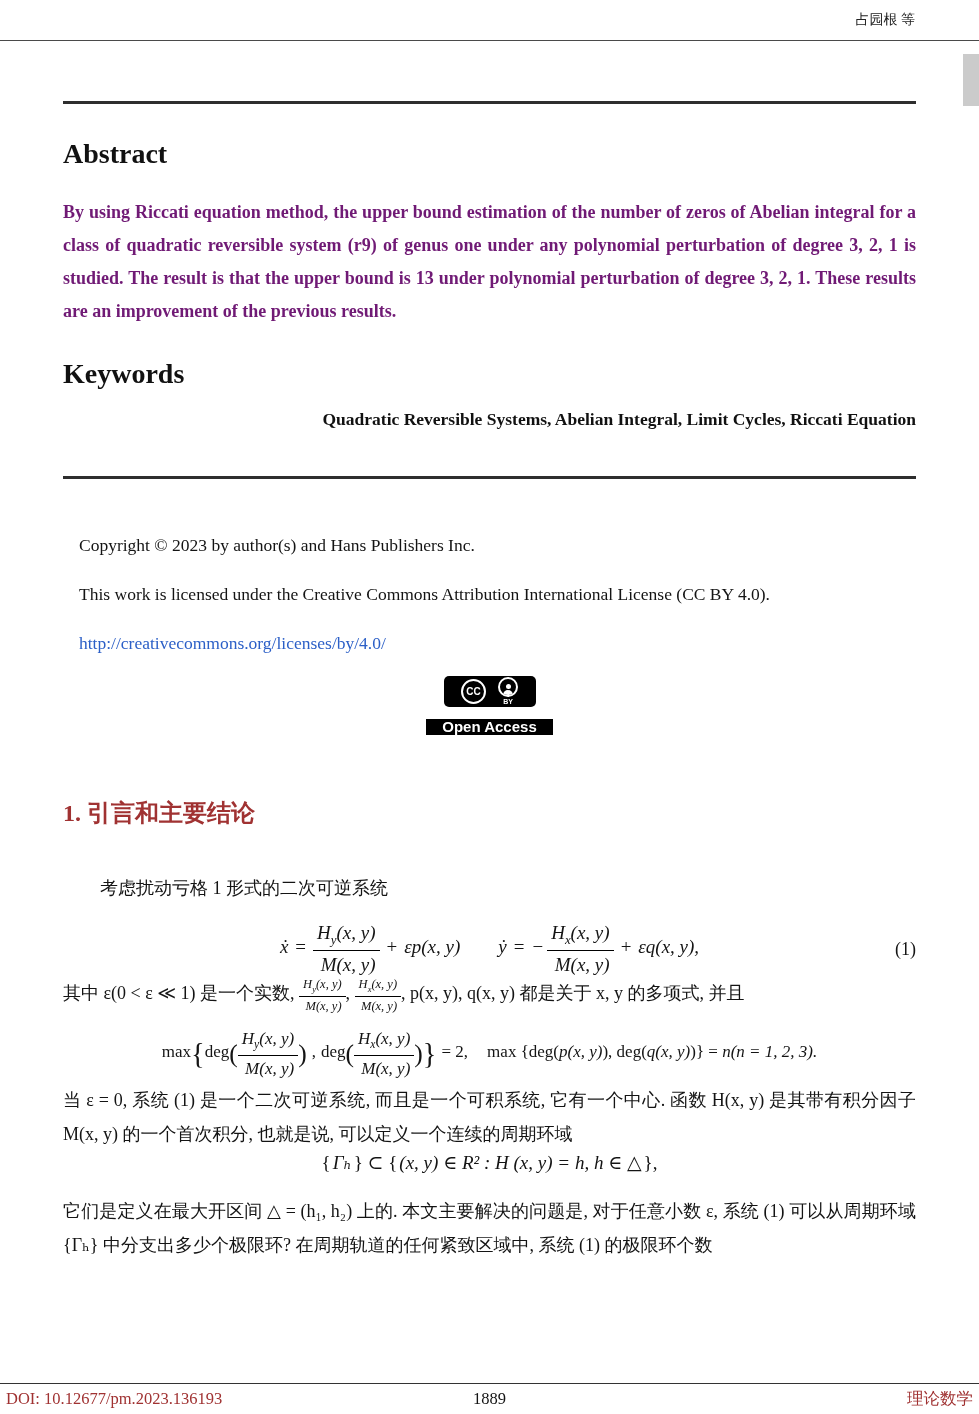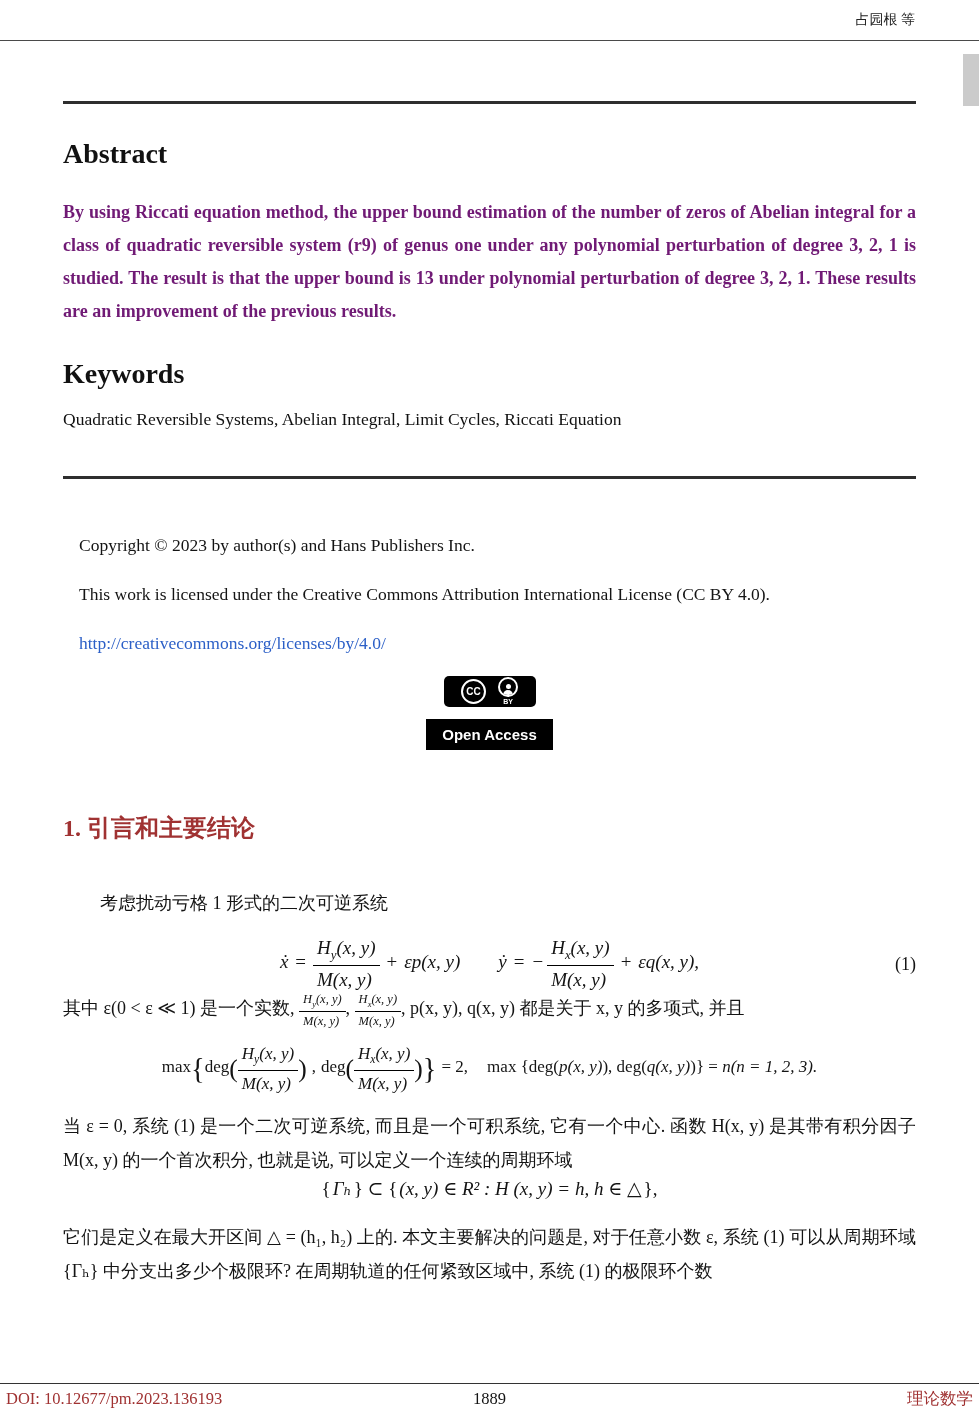--- a/index.html
+++ b/index.html
@@ -11,52 +11,52 @@
   .running-author{text-align:right;padding:11px 64px 0 0;font-size:14px;color:#222;}
   .scroll-thumb{position:absolute;top:54px;right:0;width:16px;height:52px;background:#cbcbcb;}
   .content{padding:0 63px;}
   .thick-rule{height:3px;background:#2e2e2e;}
   .rule-top{margin-top:60px;}
   .rule-bottom{margin-top:46px;}
   .h-abstract,.h-keywords{font-size:28px;font-weight:bold;color:#111;}
   .h-abstract{margin-top:34px;}
   .h-keywords{margin-top:30px;}
   .abstract-body{margin-top:26px;font-size:18px;line-height:33px;font-weight:bold;text-align:justify;color:#701a75;}
-  .keywords-body{margin-top:10px;font-size:17.5px;font-weight:normal;color:#111;}
+  .keywords-body{margin-top:10px;font-size:17.5px;font-weight:bold;color:#111;text-align:right;}
   .license-block{margin-top:50px;font-size:17.5px;line-height:33px;}
   .license-block p{margin:16px;}
   .license-link{color:#2B5FC7;text-decoration:none;}
   .badge-row{display:flex;align-items:center;gap:12px;margin-top:12px;flex-direction:column;}
   .cc-badge{width:92px;height:31px;background:#000;border-radius:5px;display:flex;align-items:center;justify-content:center;gap:12px;cursor:pointer;}
   .cc-circle{width:21px;height:21px;border:2px solid #fff;border-radius:50%;color:#fff;font-size:10px;font-weight:bold;display:flex;align-items:center;justify-content:center;font-family:"Liberation Sans",sans-serif;}
   .by-wrap{display:flex;flex-direction:column;align-items:center;}
   .person-circle{width:16px;height:16px;border:2px solid #fff;border-radius:50%;display:flex;flex-direction:column;align-items:center;justify-content:flex-end;overflow:hidden;}
   .person-head{width:5px;height:5px;border-radius:50%;background:#fff;}
   .person-body{width:10px;height:5px;border-radius:5px 5px 0 0;background:#fff;margin-top:1px;}
   .by-label{color:#fff;font-size:7px;font-weight:bold;font-family:"Liberation Sans",sans-serif;line-height:7px;margin-top:1px;}
-  .oa-badge{height:31px;background:#000;color:#fff;display:flex;align-items:center;padding:0 16px;font-weight:bold;font-size:15px;font-family:"Liberation Sans",sans-serif;cursor:pointer;}
+  .oa-badge{height:16px;background:#000;color:#fff;display:flex;align-items:center;padding:0 16px;font-weight:bold;font-size:15px;font-family:"Liberation Sans",sans-serif;cursor:pointer;}
   .section-title{margin-top:62px;font-size:24px;font-weight:bold;color:#A03232;}
   .para{font-size:18px;line-height:34px;color:#141414;margin:0;}
   .indent{margin-top:42px;text-indent:37px;}
   .just{text-align:justify;}
   .p2{}
-  .p3{margin-top:15px;}
+  .p3{margin-top:4px;}
   .p4{margin-top:20px;}
   .display-eq{position:relative;text-align:center;white-space:nowrap;font-size:19px;color:#141414;}
   .eq1{margin-top:16px;}
   .eq2{margin-top:14px;font-size:17px;}
   .eq3{font-size:19px;}
   .mi{font-style:italic;}
   .fn{font-style:normal;}
   .mo{margin:0 7px;font-style:normal;}
   .mo.tight{margin:0 4px 0 1px;}
   .eq2 .mo{margin:0 5px;}
   .eq3 .mo{margin:0 2px;}
   sub{font-size:68%;}
-  .frac{display:inline-block;vertical-align:middle;text-align:left;line-height:1.25;}
+  .frac{display:inline-block;vertical-align:middle;text-align:right;line-height:1.25;}
   .frac .num{display:block;border-bottom:1.3px solid #000;padding:0 4px 2px;}
   .frac .den{display:block;padding:2px 4px 0;}
   .frac-sm{font-size:12.5px;line-height:1.2;}
   .eq-gap{display:inline-block;width:38px;}
   .gap12{display:inline-block;width:14px;}
   .eq-tag{position:absolute;right:0;top:50%;transform:translateY(-50%);font-size:18px;}
   .bigd{font-size:150%;vertical-align:middle;font-weight:400;}
   .brace{font-size:168%;}
   .page-footer{position:absolute;left:0;right:0;bottom:0;border-top:1px solid #333;height:30px;background:#fff;}
   .footer-row{display:flex;align-items:center;height:100%;padding:0 6px;font-size:16.5px;}

